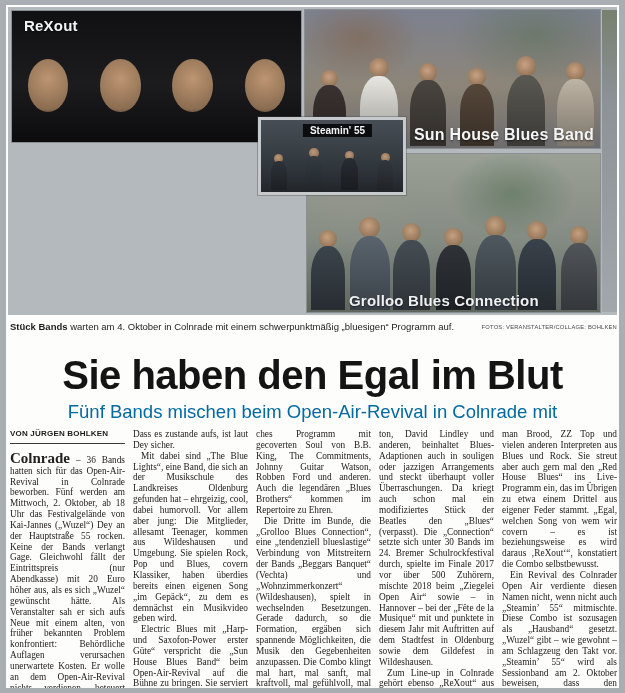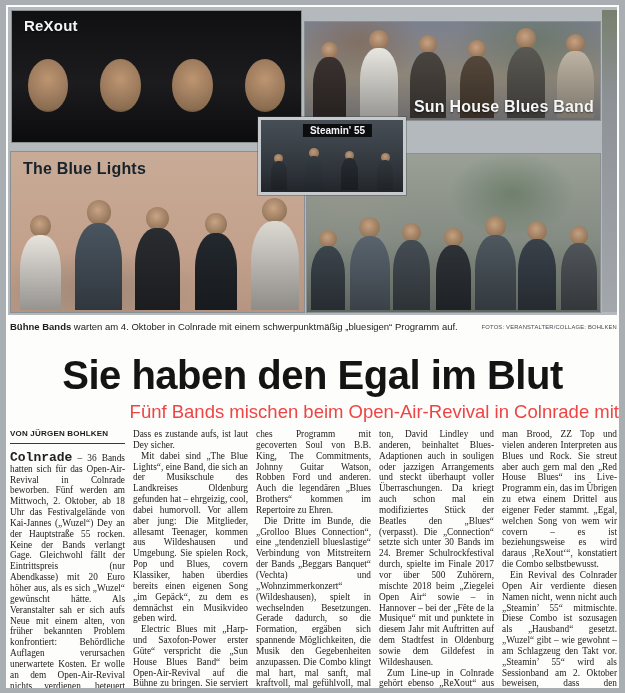--- a/index.html
+++ b/index.html
@@ -21,25 +21,25 @@
   .photo{position:absolute;overflow:hidden;box-shadow:0 0 0 1px rgba(60,65,70,.35);}
   .photo .band-label{
     position:absolute;font-weight:bold;
     font-family:"Liberation Sans",sans-serif;
     text-shadow:0 1px 2px rgba(0,0,0,.55);
     letter-spacing:.2px;white-space:nowrap;
   }
   .photo-rexout{left:4px;top:4px;width:289px;height:131px;
     background:linear-gradient(180deg,#101012 0%,#1c1c1f 55%,#0c0c0e 100%);}
   .photo-rexout .band-label{left:12px;top:6px;color:#f2f4f6;font-size:15px;}
-  .photo-sunhouse{left:297px;top:3px;width:295px;height:98px;
+  .photo-sunhouse{left:297px;top:3px;width:295px;height:138px;
     background:
       radial-gradient(90px 60px at 18% 20%,rgba(128,96,70,.55),rgba(0,0,0,0) 70%),
       radial-gradient(120px 70px at 78% 18%,rgba(90,110,80,.5),rgba(0,0,0,0) 70%),
-      linear-gradient(180deg,#7c8190 0%,#8d8578 55%,#6d6c6e 100%); margin-top: 12px;}
+      linear-gradient(180deg,#7c8190 0%,#8d8578 55%,#6d6c6e 100%);}
   .photo-sunhouse .band-label{right:6px;bottom:4px;color:#f4f5f7;font-size:16px;}
   .photo-bluelights{left:3px;top:145px;width:293px;height:160px;
     background:
       radial-gradient(140px 50px at 30% 85%,rgba(120,110,100,.4),rgba(0,0,0,0) 75%),
       linear-gradient(180deg,#c8ab97 0%,#c3a18c 60%,#b59581 100%);}
   .photo-bluelights .band-label{left:12px;top:8px;color:#17222b;font-size:16px;text-shadow:none;}
   .photo-grolloo{left:299px;top:147px;width:293px;height:158px;
     background:
       radial-gradient(110px 70px at 15% 30%,rgba(150,150,140,.5),rgba(0,0,0,0) 70%),
       radial-gradient(90px 60px at 70% 25%,rgba(70,100,70,.45),rgba(0,0,0,0) 70%),
@@ -60,34 +60,34 @@
   .p-head{border-radius:50%;}
   .p-torso{border-radius:45% 45% 0 0;margin-top:-2px;}
   .face{position:absolute;border-radius:50%;}
   
   .caption{position:absolute;left:4px;top:316px;width:607px;font-size:9.5px;color:#1c1c1c;}
   .caption .cap-lead{font-weight:bold;}
   .caption .credit{float:right;font-size:5.8px;color:#44484c;margin-top:3px;letter-spacing:.2px;}
   
   .headline{position:absolute;left:0;top:348px;width:100%;text-align:center;
     font-size:40px;line-height:44px;font-weight:bold;color:#141414;letter-spacing:-.5px;}
-  .subheadline{position:absolute;left:0;top:396px;width:100%;text-align:right;
-    font-size:18.5px;color:#ef4444;}
+  .subheadline{position:absolute;left:0;top:396px;width:100%;text-align:center;
+    font-size:18.5px;color:#0369a1;}
   
   .columns{position:absolute;left:4px;top:424px;width:607px;height:262px;
     display:flex;gap:8px;overflow:hidden;}
   .col{width:115px;flex:0 0 115px;
     font-family:"Liberation Serif",serif;font-size:9.3px;line-height:10.85px;
     text-align:justify;color:#24201e;hyphens:manual;}
   .byline{font-family:"Liberation Sans",sans-serif;font-weight:bold;font-size:8px;
     letter-spacing:.2px;color:#1a1a1a;border-bottom:1px solid #3a3a3a;
     padding-bottom:3px;margin-bottom:9px;}
   .col p{margin:0;}
   .col p.indent{text-indent:8px;}
-  .lead-bold{font-weight:bold;font-family:Liberation Mono, monospace;font-size:13px;margin-top:32px;}
+  .lead-bold{font-weight:bold;font-family:Liberation Serif, serif;font-size:15px;margin-top:32px;}
 </style>
 </head>
 <body>
 
 <div class="page">
 
   <div class="collage">
     <div class="photo photo-rexout">
 
     <div class="face" style="left: 15.895px; top: 47.7964px; width: 40.46px; height: 53.4072px; background: radial-gradient(circle at 50% 38%, rgb(189, 149, 114) 0%, rgb(138, 108, 80) 78%, rgb(58, 47, 38) 100%);"></div>
@@ -117,44 +117,20 @@
         <div class="person" style="left: 202.018px; height: 91.58px; width: 38.4636px;">
           <div class="p-head" style="width: 20.1476px; height: 20.1476px; background: radial-gradient(circle at 45% 40%, rgb(201, 161, 130), rgb(125, 98, 72));"></div>
           <div class="p-torso" style="width: 38.4636px; height: 71.4324px; background: linear-gradient(rgb(90, 88, 82), rgba(0, 0, 0, 0.35)), rgb(90, 88, 82);"></div>
         </div>
         <div class="person" style="left: 252.262px; height: 86.45px; width: 36.309px;">
           <div class="p-head" style="width: 19.019px; height: 19.019px; background: radial-gradient(circle at 45% 40%, rgb(201, 161, 130), rgb(125, 98, 72));"></div>
           <div class="p-torso" style="width: 36.309px; height: 67.431px; background: linear-gradient(rgb(190, 180, 164), rgba(0, 0, 0, 0.35)), rgb(190, 180, 164);"></div>
         </div>
         <span class="band-label" style="z-index: 10;">Sun House Blues Band</span>
       </div>
-    <div class="photo photo-bluelights">
-
-    <div class="person" style="left: 8.9804px; height: 96.76px; width: 40.6392px;">
-          <div class="p-head" style="width: 21.2872px; height: 21.2872px; background: radial-gradient(circle at 45% 40%, rgb(201, 163, 132), rgb(125, 98, 72));"></div>
-          <div class="p-torso" style="width: 40.6392px; height: 75.4728px; background: linear-gradient(rgb(231, 227, 221), rgba(0, 0, 0, 0.35)), rgb(231, 227, 221);"></div>
-        </div>
-        <div class="person" style="left: 64.4581px; height: 111.628px; width: 46.8838px;">
-          <div class="p-head" style="width: 24.5582px; height: 24.5582px; background: radial-gradient(circle at 45% 40%, rgb(201, 163, 132), rgb(125, 98, 72));"></div>
-          <div class="p-torso" style="width: 46.8838px; height: 87.0698px; background: linear-gradient(rgb(74, 85, 96), rgba(0, 0, 0, 0.35)), rgb(74, 85, 96);"></div>
-        </div>
-        <div class="person" style="left: 124.396px; height: 105.256px; width: 44.2075px;">
-          <div class="p-head" style="width: 23.1563px; height: 23.1563px; background: radial-gradient(circle at 45% 40%, rgb(201, 163, 132), rgb(125, 98, 72));"></div>
-          <div class="p-torso" style="width: 44.2075px; height: 82.0997px; background: linear-gradient(rgb(42, 44, 48), rgba(0, 0, 0, 0.35)), rgb(42, 44, 48);"></div>
-        </div>
-        <div class="person" style="left: 184.334px; height: 98.884px; width: 41.5313px;">
-          <div class="p-head" style="width: 21.7545px; height: 21.7545px; background: radial-gradient(circle at 45% 40%, rgb(201, 163, 132), rgb(125, 98, 72));"></div>
-          <div class="p-torso" style="width: 41.5313px; height: 77.1295px; background: linear-gradient(rgb(35, 40, 46), rgba(0, 0, 0, 0.35)), rgb(35, 40, 46);"></div>
-        </div>
-        <div class="person" style="left: 239.812px; height: 113.752px; width: 47.7758px;">
-          <div class="p-head" style="width: 25.0254px; height: 25.0254px; background: radial-gradient(circle at 45% 40%, rgb(201, 163, 132), rgb(125, 98, 72));"></div>
-          <div class="p-torso" style="width: 47.7758px; height: 88.7266px; background: linear-gradient(rgb(220, 216, 210), rgba(0, 0, 0, 0.35)), rgb(220, 216, 210);"></div>
-        </div>
-        <span class="band-label" style="z-index: 10;">The Blue Lights</span>
-      </div>
     <div class="photo photo-grolloo">
 
     <div class="person" style="left: 3.70857px; height: 82px; width: 34.44px;">
           <div class="p-head" style="width: 18.04px; height: 18.04px; background: radial-gradient(circle at 45% 40%, rgb(196, 160, 127), rgb(125, 98, 72));"></div>
           <div class="p-torso" style="width: 34.44px; height: 63.96px; background: linear-gradient(rgb(60, 68, 76), rgba(0, 0, 0, 0.35)), rgb(60, 68, 76);"></div>
         </div>
         <div class="person" style="left: 42.9197px; height: 94.6px; width: 39.732px;">
           <div class="p-head" style="width: 20.812px; height: 20.812px; background: radial-gradient(circle at 45% 40%, rgb(196, 160, 127), rgb(125, 98, 72));"></div>
           <div class="p-torso" style="width: 39.732px; height: 73.788px; background: linear-gradient(rgb(90, 100, 110), rgba(0, 0, 0, 0.35)), rgb(90, 100, 110);"></div>
         </div>
@@ -171,20 +147,21 @@
           <div class="p-torso" style="width: 40.488px; height: 75.192px; background: linear-gradient(rgb(78, 88, 95), rgba(0, 0, 0, 0.35)), rgb(78, 88, 95);"></div>
         </div>
         <div class="person" style="left: 211.104px; height: 91px; width: 38.22px;">
           <div class="p-head" style="width: 20.02px; height: 20.02px; background: radial-gradient(circle at 45% 40%, rgb(196, 160, 127), rgb(125, 98, 72));"></div>
           <div class="p-torso" style="width: 38.22px; height: 70.98px; background: linear-gradient(rgb(57, 65, 74), rgba(0, 0, 0, 0.35)), rgb(57, 65, 74);"></div>
         </div>
         <div class="person" style="left: 254.095px; height: 85.6px; width: 35.952px;">
           <div class="p-head" style="width: 18.832px; height: 18.832px; background: radial-gradient(circle at 45% 40%, rgb(196, 160, 127), rgb(125, 98, 72));"></div>
           <div class="p-torso" style="width: 35.952px; height: 66.768px; background: linear-gradient(rgb(80, 85, 90), rgba(0, 0, 0, 0.35)), rgb(80, 85, 90);"></div>
         </div>
+        <span class="band-label" style="z-index: 10;">Grolloo Blues Connection</span>
       </div>
     <div class="photo photo-steamin">
 
     <div class="person" style="left: 9.75px; height: 37.72px; width: 16px;">
           <div class="p-head" style="width: 9px; height: 9px; background: radial-gradient(circle at 45% 40%, rgb(191, 154, 123), rgb(125, 98, 72));"></div>
           <div class="p-torso" style="width: 16px; height: 28.72px; background: linear-gradient(rgb(44, 50, 56), rgba(0, 0, 0, 0.35)), rgb(44, 50, 56);"></div>
         </div>
         <div class="person" style="left: 44.1116px; height: 43.516px; width: 18.2767px;">
           <div class="p-head" style="width: 9.57352px; height: 9.57352px; background: radial-gradient(circle at 45% 40%, rgb(191, 154, 123), rgb(125, 98, 72));"></div>
           <div class="p-torso" style="width: 18.2767px; height: 33.9425px; background: linear-gradient(rgb(52, 59, 66), rgba(0, 0, 0, 0.35)), rgb(52, 59, 66);"></div>
@@ -197,21 +174,21 @@
           <div class="p-head" style="width: 9px; height: 9px; background: radial-gradient(circle at 45% 40%, rgb(191, 154, 123), rgb(125, 98, 72));"></div>
           <div class="p-torso" style="width: 16.1902px; height: 29.548px; background: linear-gradient(rgb(49, 55, 61), rgba(0, 0, 0, 0.35)), rgb(49, 55, 61);"></div>
         </div>
         <span class="label-box" style="z-index: 10;">Steamin' 55</span>
       </div>
     <div class="scan-sliver"></div>
   </div>
 
   <div class="caption">
     <span class="credit">FOTOS: VERANSTALTER/COLLAGE: BOHLKEN</span>
-    <span class="cap-lead">Bühne Bands</span><span> warten am 4. Oktober in Colnrade mit einem schwerpunktmäßig „bluesigen“ Programm auf.</span>
+    <span class="cap-lead">Stück Bands</span><span> warten am 4. Oktober in Colnrade mit einem schwerpunktmäßig „bluesigen“ Programm auf.</span>
   </div>
 
   <div class="headline">Sie haben den Egal im Blut</div>
   <div class="subheadline">Fünf Bands mischen beim Open-Air-Revival in Colnrade mit</div>
 
   <div class="columns">
     <div class="col">
       <div class="byline">VON JÜRGEN BOHLKEN</div>
       <p><span class="lead-bold">Colnrade</span><span> – 36 Bands hatten sich für das Open-Air-Revival in Colnrade beworben. Fünf werden am Mittwoch, 2. Oktober, ab 18 Uhr das Festivalgelände von Kai-Jannes („Wuzel“) Dey an der Hauptstraße 55 rocken. Keine der Bands verlangt Gage. Gleichwohl fällt der Eintrittspreis (nur Abendkasse) mit 20 Euro höher aus, als es sich „Wuzel“ gewünscht hätte. Als Veranstalter sah er sich aufs Neue mit einem alten, von früher bekannten Problem konfrontiert: Behördliche Auflagen verursachen unerwartete Kosten. Er wolle an dem Open-Air-Revival nichts verdienen, beteuert Dey. Finanziell tragen soll sich das Event, das um 2 Uhr am „Tag der Deutschen Einheit“ ausklingt, aber natürlich schon.</span></p>
     </div>

